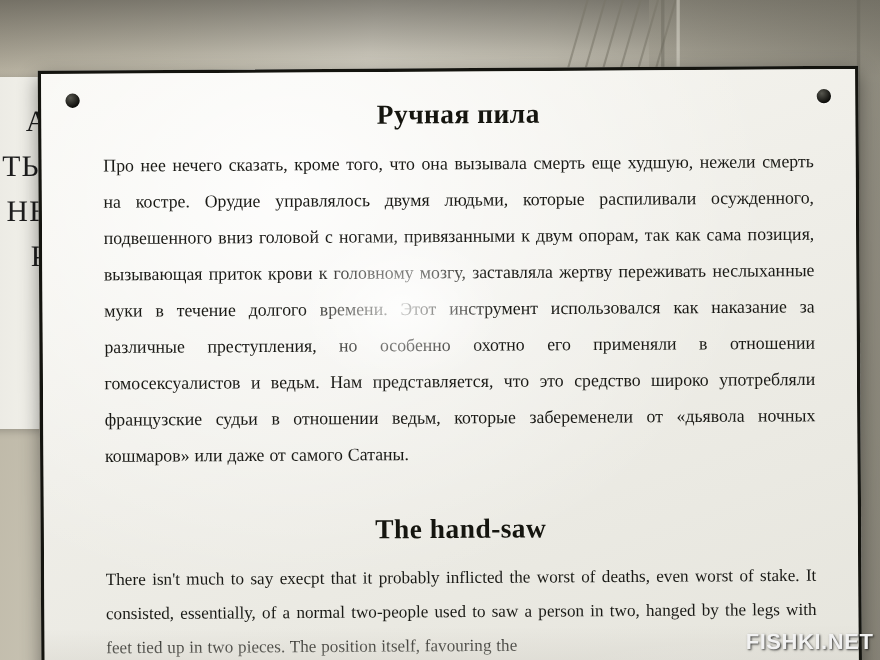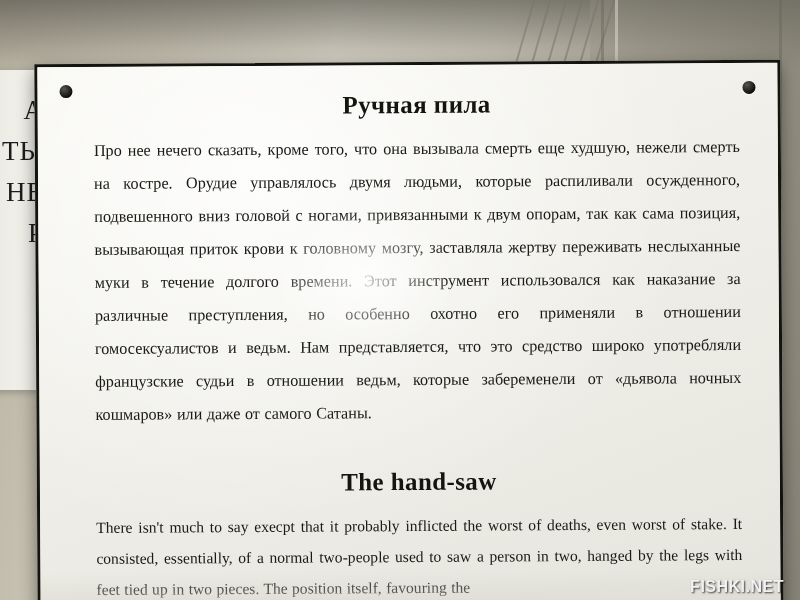--- a/index.html
+++ b/index.html
@@ -179,24 +179,24 @@
     position: absolute;
     left: 0; right: 0; bottom: 0;
     height: 40px;
     background: linear-gradient(180deg, rgba(244,243,238,0), rgba(215,213,205,0.65));
     pointer-events: none;
   }
 
   
   .watermark {
     position: absolute;
-    right: 16px;
+    right: 6px;
     bottom: 4px;
     font-family: "Liberation Sans", sans-serif;
-    font-size: 16px;
+    font-size: 20px;
     font-weight: bold;
     color: #f2f2f2;
     text-shadow: 1px 1px 2px rgba(0,0,0,0.75);
     letter-spacing: 0.5px;
   }
 </style>
 </head>
 <body>
 
 <div id="scene">

